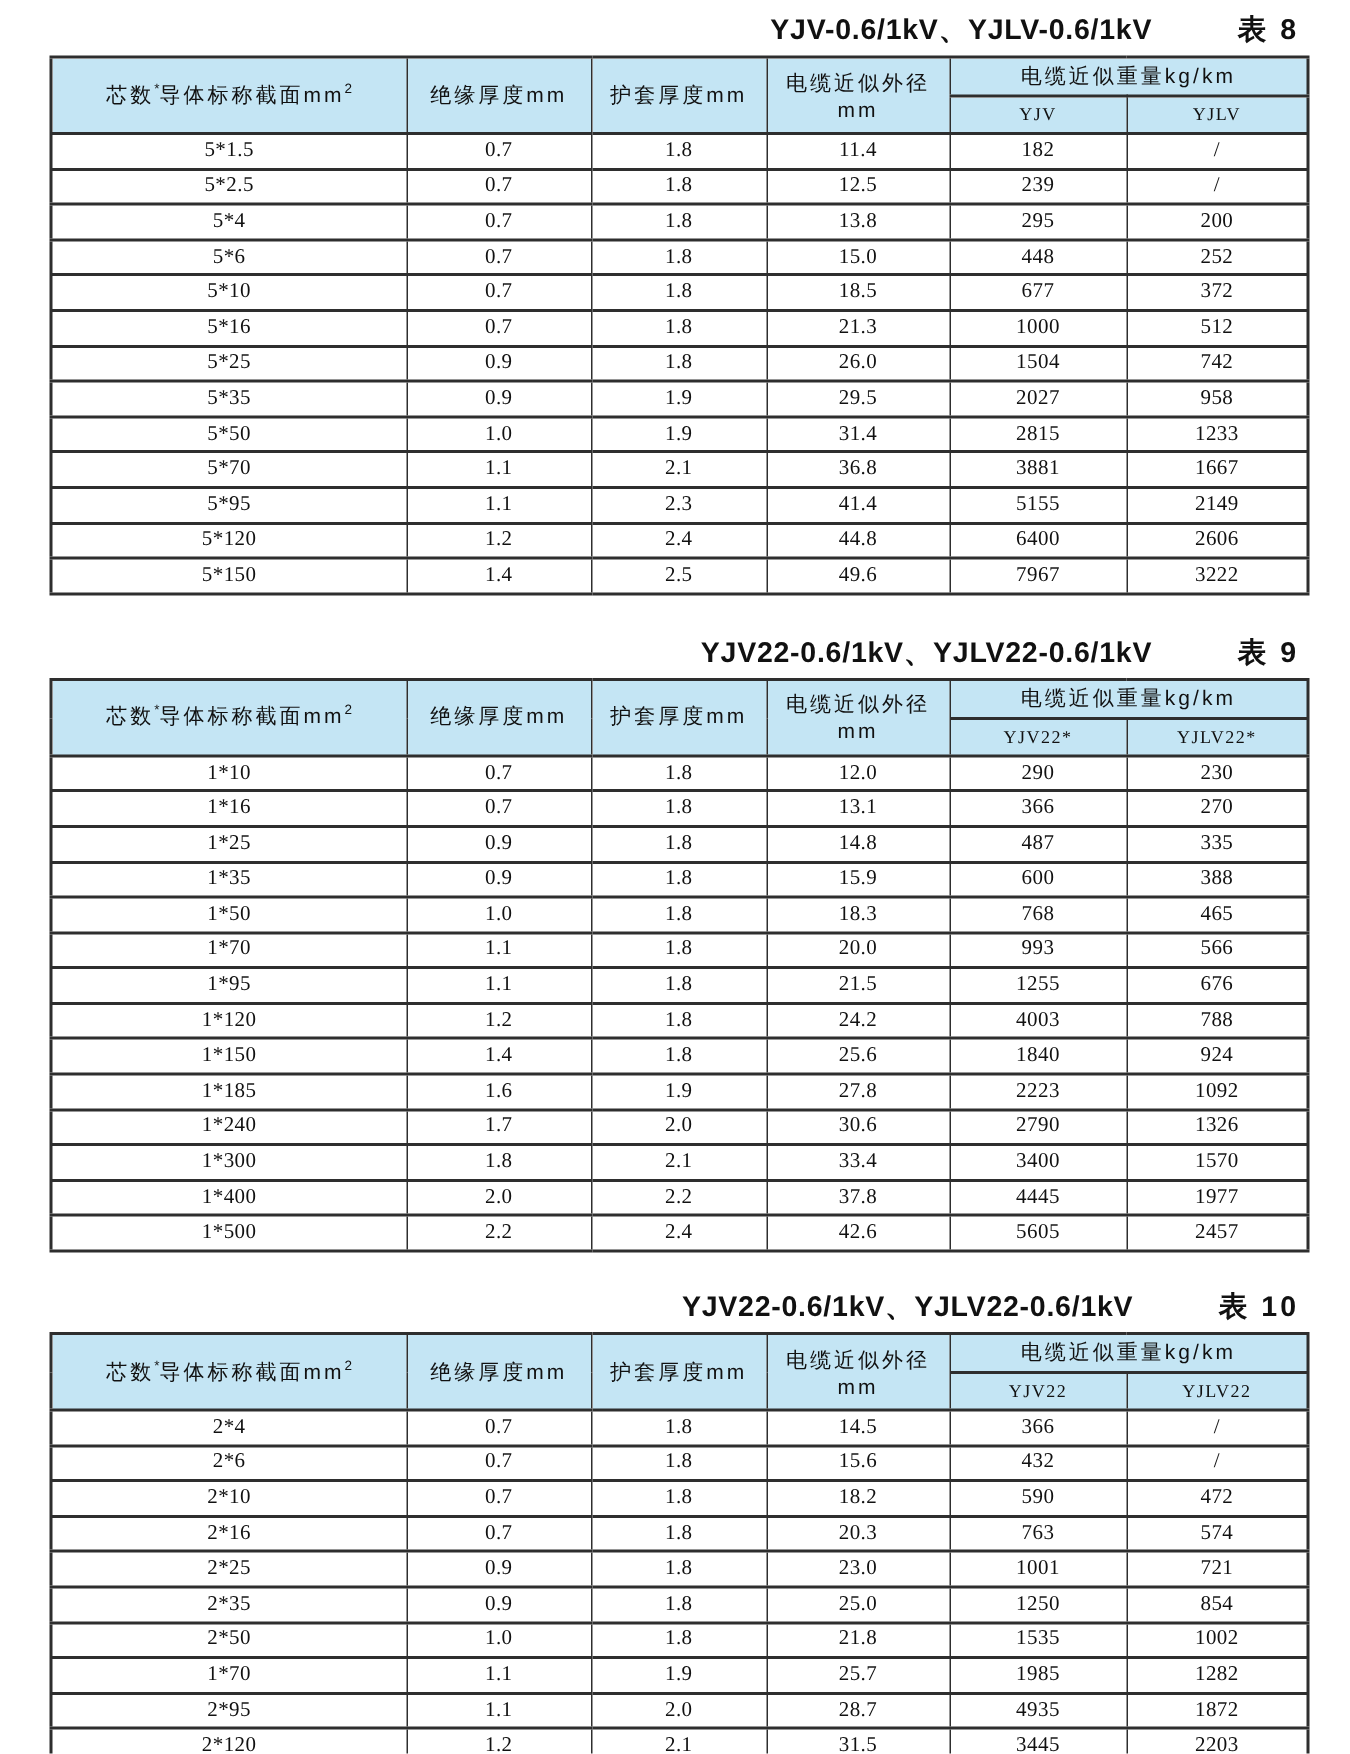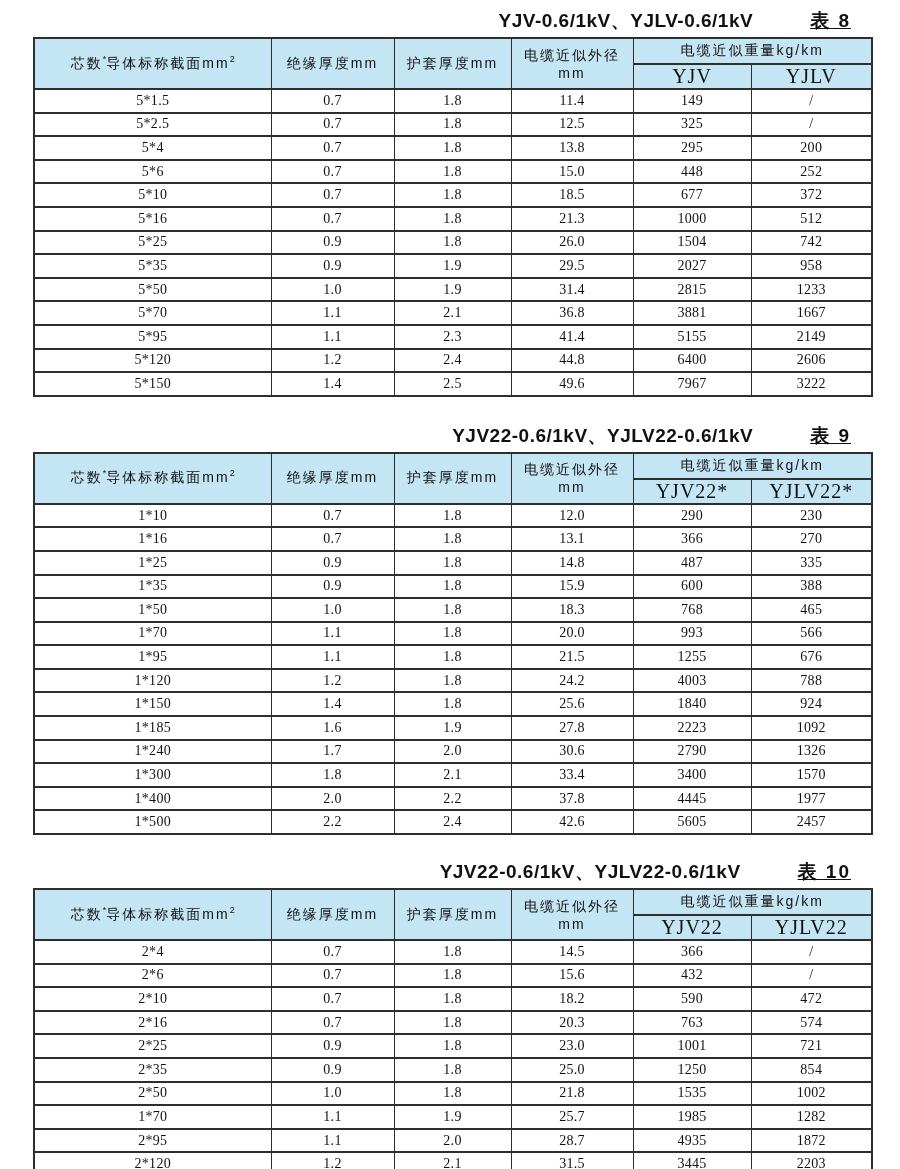--- a/index.html
+++ b/index.html
@@ -22,21 +22,21 @@
     justify-content:flex-end;
     align-items:baseline;
     font-weight:bold;
     font-size:19px;
     height:22px;
     line-height:22px;
     white-space:nowrap;
     text-align:right;
   }
   .title-row .title-main{margin-right:57px;letter-spacing:0.5px;}
-  .title-row .title-no{margin-right:20px;letter-spacing:2px;text-decoration:underline;}
+  .title-row .title-no{margin-right:5px;letter-spacing:2px;}
   .t2{margin-top:28px;}
   .t3{margin-top:26px;}
   table.spec{
     margin-left:33px;
     margin-top:5px;
     width:838px;
     border-collapse:collapse;
     table-layout:fixed;
     border:2px solid var(--border-color);
   }
@@ -57,21 +57,21 @@
   table.spec thead tr.h1 th{height:24px;}
   table.spec thead tr.h2 th{height:23px;}
   table.spec thead th sup{
     font-size:9px;
     letter-spacing:0;
     vertical-align:top;
     line-height:1;
   }
   table.spec thead th.latin-sub{
     font-family:"Liberation Serif",serif;
-    font-size:20px;
+    font-size:12px;
     letter-spacing:1px;
   }
   table.spec tbody td{
     height:21.6px;
     font-family:"Liberation Serif",serif;
     font-size:14px;
     letter-spacing:0.3px;
     background:#fff;
   }
 </style>
@@ -106,29 +106,29 @@
         <th class="latin-sub">YJV</th>
         <th class="latin-sub">YJLV</th>
       </tr>
     </thead>
     <tbody>
         <tr>
           <td>5*1.5</td>
           <td>0.7</td>
           <td>1.8</td>
           <td>11.4</td>
-          <td>149</td>
+          <td>182</td>
           <td>/</td>
         </tr>
         <tr>
           <td>5*2.5</td>
           <td>0.7</td>
           <td>1.8</td>
           <td>12.5</td>
-          <td>325</td>
+          <td>239</td>
           <td>/</td>
         </tr>
         <tr>
           <td>5*4</td>
           <td>0.7</td>
           <td>1.8</td>
           <td>13.8</td>
           <td>295</td>
           <td>200</td>
         </tr>

